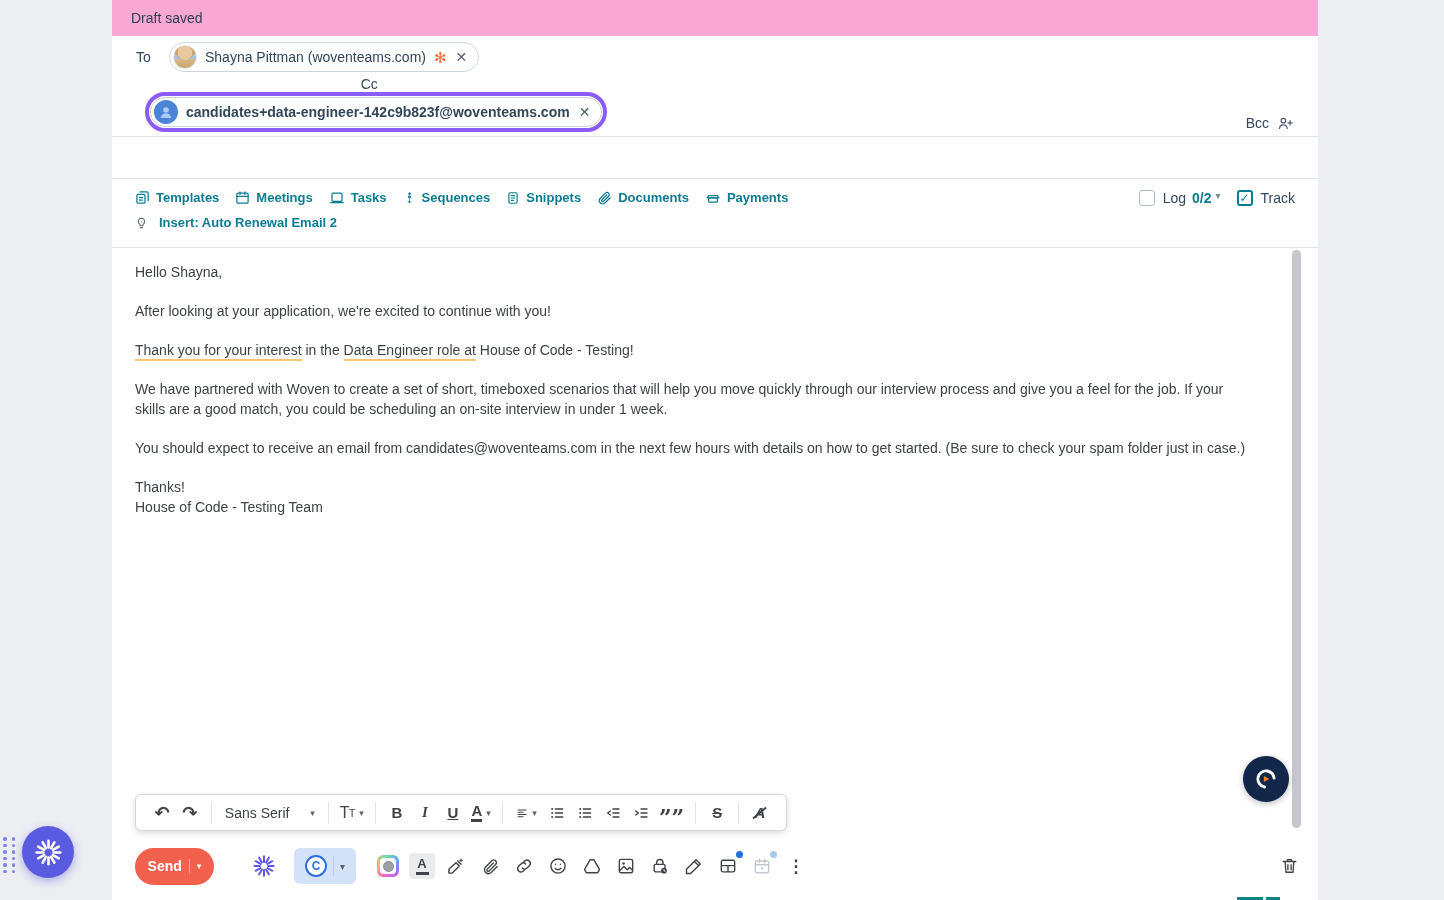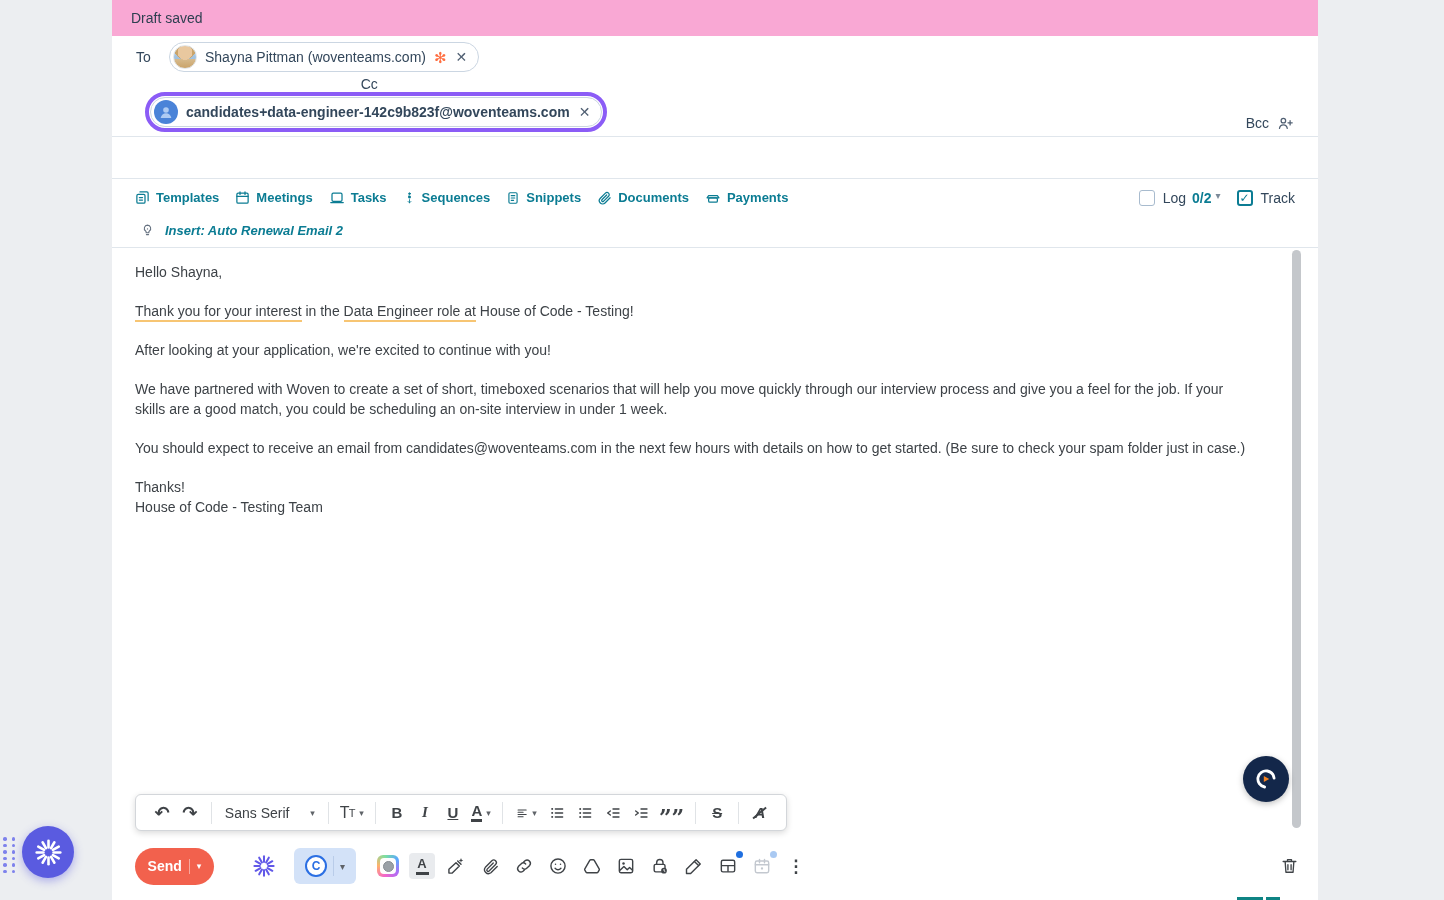--- a/index.html
+++ b/index.html
@@ -49,22 +49,22 @@
   .action svg { flex:0 0 auto; }
   .log-track { margin-left:auto; display:flex; align-items:flex-start; color:#33475b; font-size:14px; }
   .cbx { width:16px; height:16px; border:1.5px solid #a8bbce; border-radius:3px; background:#fff;
          cursor:pointer; margin-right:8px; }
   .cbx.checked { border:2px solid #0b7c93; color:#0b7c93; font-size:12px; font-weight:700;
                  display:flex; align-items:center; justify-content:center; line-height:1; }
   .log-count { color:#0b7c93; font-weight:700; margin-left:6px; }
   .sm-caret { color:#7c8a99; font-size:10px; margin-left:4px; cursor:pointer; }
   .track-wrap { display:flex; align-items:center; margin-left:16px; }
 
-  .insert-row { position:absolute; left:29px; top:215px; height:30px; display:flex;
-                align-items:center; gap:11px; cursor:pointer;font-style:italic; }
+  .insert-row { position:absolute; left:23px; top:215px; height:30px; display:flex;
+                align-items:flex-start; gap:11px; cursor:pointer; }
   .insert-link { color:#0b7c93; font-size:13px; font-weight:700; }
 
   
   .body-area { position:absolute; left:0; top:248px; right:0; height:584px; padding:14px 60px 0 23px;
                font-size:14px; line-height:20px; color:#3d4247; cursor:text; }
   .body-area p { margin:0 0 19px 0; max-width:1112px; }
   .body-area .tight { margin:0; }
   .u-warn { border-bottom:2px solid #f7c573; padding-bottom:1px; }
   .vscroll { position:absolute; right:17px; top:2px; width:9px; height:578px; background:#c4c7cb;
              border-radius:5px; cursor:pointer; }
@@ -262,22 +262,22 @@
           <path d="M10 20.5h4"></path>
           <circle cx="12" cy="10" r="1.3" fill="#657180" stroke="none"></circle>
         </svg>
       <span class="insert-link">Insert: Auto Renewal Email 2</span>
     </div>
 
     <div class="hdiv d3"></div>
 
     <div class="body-area">
       <p><span>Hello Shayna,</span></p>
+      <p><span>After looking at your application, we're excited to continue with you!</span></p>
       <p><span class="u-warn">Thank you for your interest</span><span> in the </span><span class="u-warn">Data Engineer role at</span><span> House of Code - Testing!</span></p>
-      <p><span>After looking at your application, we're excited to continue with you!</span></p>
       <p><span>We have partnered with Woven to create a set of short, timeboxed scenarios that will help you move quickly through our interview process and give you a feel for the job. If your skills are a good match, you could be scheduling an on-site interview in under 1 week.</span></p>
       <p><span>You should expect to receive an email from candidates@woventeams.com in the next few hours with details on how to get started. (Be sure to check your spam folder just in case.)</span></p>
       <p class="tight"><span>Thanks!</span></p>
       <p class="tight"><span>House of Code - Testing Team</span></p>
       <div class="vscroll"></div>
     </div>
 
     <div class="fmt-toolbar">
       <button class="fbtn g-undo">
           <span>↶</span>

